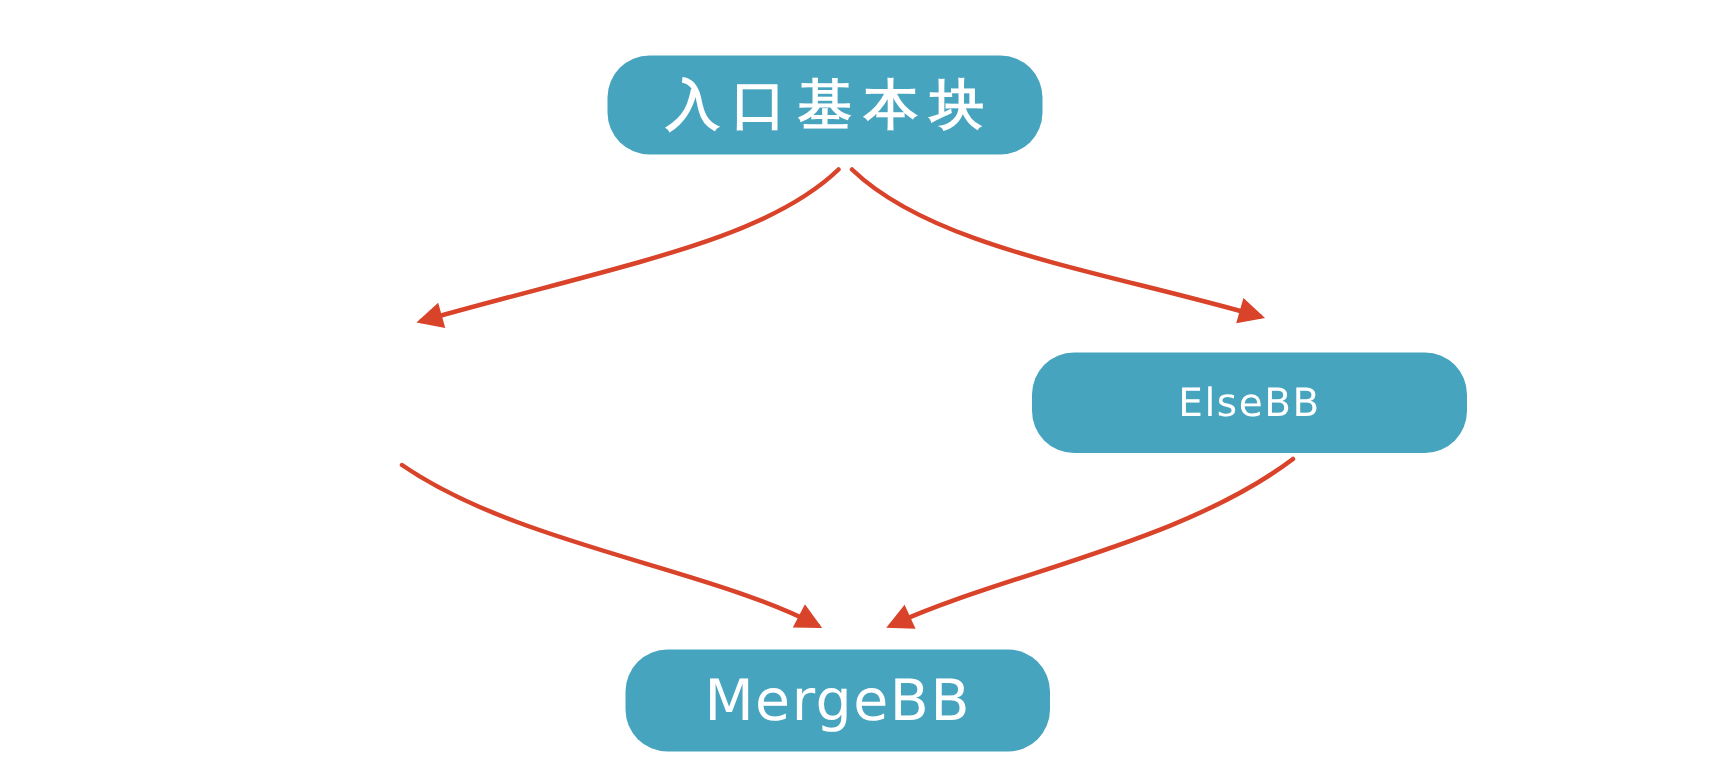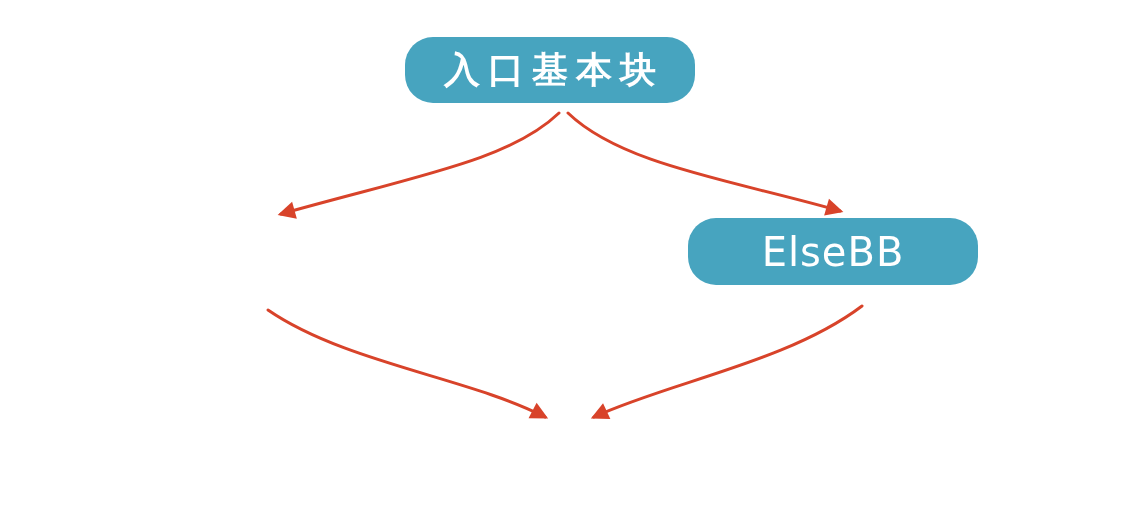--- a/index.html
+++ b/index.html
@@ -49,22 +49,22 @@
   .node-entry{
     left:405px;top:37px;width:290px;height:66px;
     font-size:36px;letter-spacing:8px;font-weight:600;
     padding-left:8px; 
   }
   .node-then{
     left:136px;top:235px;width:292px;height:67px;
     font-size:38px;letter-spacing:1px;
   }
   .node-else{
-    left:688px;top:218px;width:290px;height:67px;
-    font-size:40px;letter-spacing:1px;
+    left:688px;top:235px;width:290px;height:67px;
+    font-size:26px;letter-spacing:1px;
   }
   .node-merge{
     left:417px;top:433px;width:283px;height:68px;
     font-size:38px;letter-spacing:1px;
   }
 </style>
 </head>
 <body>
 
 <div class="canvas">
@@ -83,14 +83,15 @@
     <path class="edge" marker-end="url(#arrow)" d="M 268 310 C 345 363, 470 378, 545 417"></path>
 
     <path class="edge" marker-end="url(#arrow)" d="M 862 306 C 788 362, 670 382, 594 417"></path>
   </svg>
 
   <div class="node node-entry">入口基本块</div>
 
 
   <div class="node node-else">ElseBB</div>
 
+  <div class="node node-merge">MergeBB</div>
 
 </div>
 
 </body></html>

